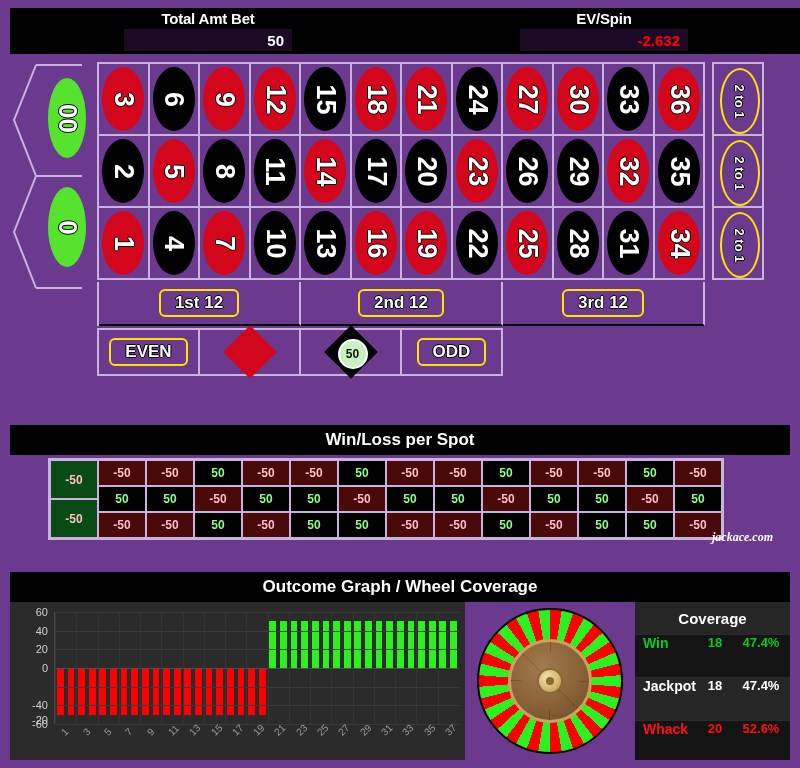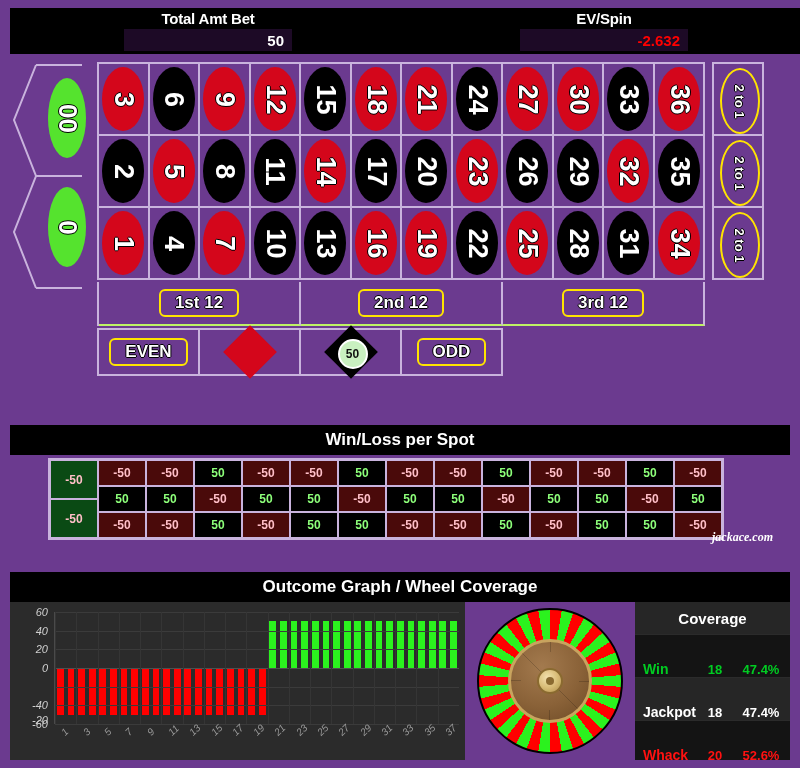--- a/index.html
+++ b/index.html
@@ -100,21 +100,21 @@
     text-shadow:-1px 0 #000,1px 0 #000,0 -1px #000,0 1px #000;
   }
 
   .dozens{
     position:absolute;left:97px;top:224px;
     display:grid;grid-template-columns:repeat(3,202px);
     grid-template-rows:44px;
     border-left:2px solid #c9b3dd;
   }
   .dzcell{
-    border-right:2px solid #c9b3dd;border-bottom:2px solid #bef264;
+    border-right:2px solid #c9b3dd;border-bottom:2px solid #000000;
     display:flex;align-items:center;justify-content:center;
     box-sizing:border-box;
   }
   .pill{
     border:2px solid #ffe400;border-radius:6px;
     padding:2px 14px;color:#fff;font-size:17px;font-weight:bold;
     text-shadow:-1px 0 #000,1px 0 #000,0 -1px #000,0 1px #000;
   }
 
   .outsides{
@@ -176,21 +176,21 @@
   .brand{
     position:absolute;left:712px;top:530px;
     color:#fff;font-size:12px;font-weight:bold;font-style:italic;
     font-family:"Liberation Serif", serif;
   }
 
   
   .graph-row{position:absolute;left:10px;top:602px;width:780px;height:158px;display:flex;}
   .chart-panel{
     width:455px;height:158px;background:#2b2b2b;
-    position:relative;box-sizing:border-box;font-style:italic;
+    position:relative;box-sizing:border-box;
   }
   .plot{
     position:absolute;left:44px;top:10px;right:6px;height:112px;
     border-left:1px solid #4a4a4a;
   }
   .gridline{position:absolute;left:0;right:0;height:1px;background:#3b3b3b;}
   .zeroline{position:absolute;left:0;right:0;height:1px;background:#4f4f4f;}
   .vgrid{position:absolute;top:0;bottom:0;width:1px;background:#353535;}
   .ylab{
     position:absolute;left:0;width:38px;text-align:right;
@@ -240,21 +240,21 @@
 
   .cov-panel{
     width:155px;height:158px;background:#141414;
     box-sizing:border-box;
   }
   .cov-title{
     height:32px;display:flex;align-items:center;justify-content:center;
     color:#fff;font-size:15px;font-weight:bold;background:#262626;
   }
   .cov-row{
-    height:42px;display:flex;align-items:flex-end;
+    height:42px;display:flex;align-items:flex-start;
     border-top:1px solid #2b2b2b;
   }
   .cov-row.alt{background:#262626;}
   .cov-name{flex:1;padding-left:8px;font-size:14px;font-weight:bold;}
   .cov-num{width:34px;text-align:center;font-size:13px;font-weight:bold;}
   .cov-pct{width:58px;text-align:center;font-size:13px;font-weight:bold;}
   .c-win{color:#00cc22;}
   .c-jack{color:#ffffff;}
   .c-whack{color:#ff1111;}
 </style>

